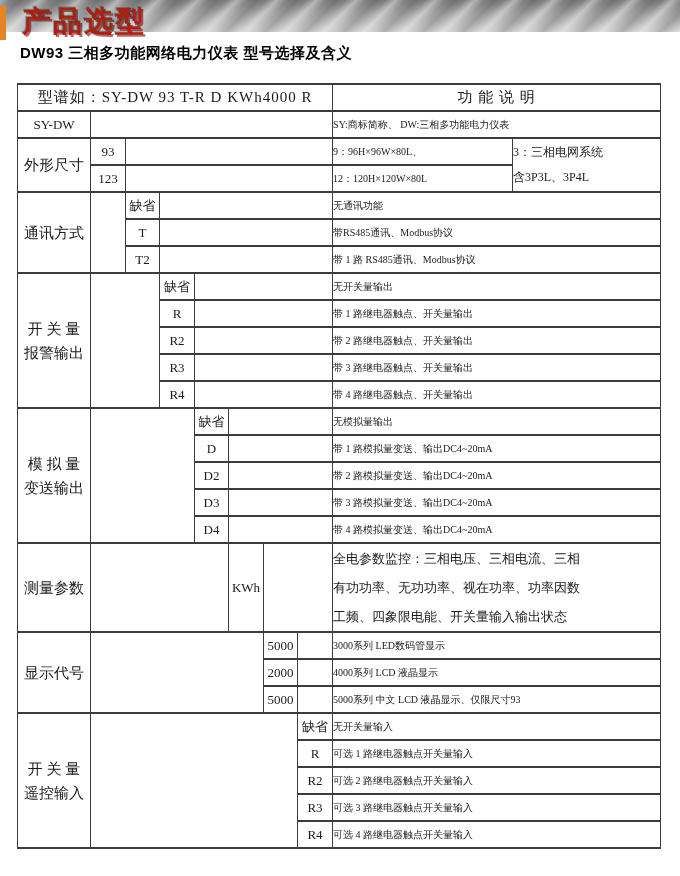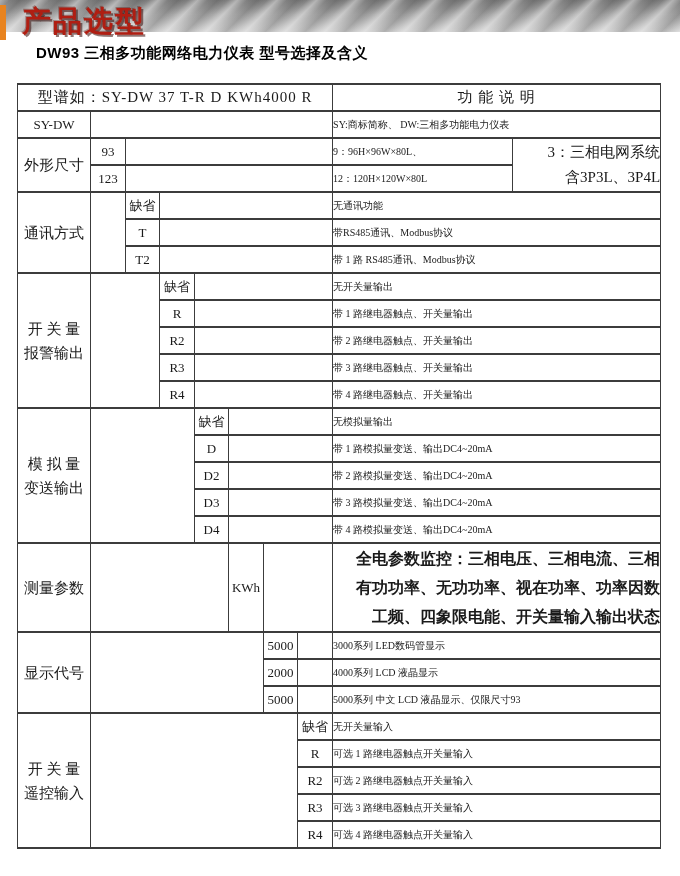--- a/index.html
+++ b/index.html
@@ -14,40 +14,40 @@
         rgba(30,30,30,0.16) 14px, rgba(255,255,255,0.0) 21px,
         rgba(255,255,255,0.40) 28px),
       linear-gradient(to bottom,#7e7e7e 0%,#a8a8a8 45%,#cdcdcd 100%);}
   .banner-accent{position:absolute;left:0;top:5px;width:6px;height:35px;background:#E8831F;}
   .banner-title{position:absolute;left:22px;top:0;height:40px;line-height:42px;
     font-family:"Liberation Sans","DejaVu Sans",sans-serif;font-weight:bold;font-size:29px;
     color:#B01E12;letter-spacing:2px;
     text-shadow:2px 2px 0 rgba(55,10,5,0.55), -1px -1px 0 rgba(90,15,8,0.35);}
 
   
-  .doc-title{position:absolute;left:36px;top:44px;
+  .doc-title{position:absolute;left:20px;top:44px;
     font-family:"Liberation Sans","DejaVu Sans",sans-serif;font-weight:bold;
     font-size:15px;color:#000;letter-spacing:0.5px;}
 
   
   table.spec{position:absolute;left:17px;top:83px;width:643px;
     border-collapse:collapse;table-layout:fixed;
     font-family:"Liberation Serif","DejaVu Serif",serif;}
   table.spec td{border:1px solid #3c3c3c;border-top-width:2px;border-bottom-width:2px;
     padding:0;overflow:hidden;vertical-align:middle;}
   table.spec tr{height:27px;}
   table.spec tr.tall{height:89px;}
 
   td.head{text-align:center;font-size:15px;letter-spacing:1px;white-space:nowrap;}
   td.label{text-align:center;font-size:15px;white-space:pre-line;line-height:24px;}
   td.code{text-align:center;font-size:13px;white-space:nowrap;}
   td.desc{text-align:left;font-size:10px;padding-left:12px;white-space:nowrap;}
-  td.desc-center{text-align:right;font-size:15px;white-space:pre-line;line-height:25px;}
-  td.desc-tall{text-align:right;font-size:16px;padding-left:12px;
-    white-space:pre-line;line-height:29px;font-weight:bold;}
+  td.desc-center{text-align:left;font-size:12px;white-space:pre-line;line-height:25px;}
+  td.desc-tall{text-align:left;font-size:13px;padding-left:12px;
+    white-space:pre-line;line-height:29px;}
   td.spacer{background:#fff;}
 </style>
 </head>
 <body>
 
 <div class="screen">
 
   <div class="banner">
     <div class="banner-accent"></div>
     <div class="banner-title">产品选型</div>
@@ -64,21 +64,21 @@
         <col style="width:34px">
         <col style="width:35px">
       <col style="width:34px">
         <col style="width:35px">
         <col style="width:180px">
       <col style="width:148px">
     </colgroup>
 
     <tbody>
         <tr>
-      <td colspan="8" class="head">型谱如：SY-DW 37 T-R D KWh4000 R</td>
+      <td colspan="8" class="head">型谱如：SY-DW 93 T-R D KWh4000 R</td>
       <td colspan="2" class="head">功 能 说 明</td>
     </tr>
 
     <tr>
       <td class="code">SY-DW</td>
       <td colspan="7" class="spacer"></td>
       <td colspan="2" class="desc">SY:商标简称、 DW:三相多功能电力仪表</td>
     </tr>
 
     <tr>

